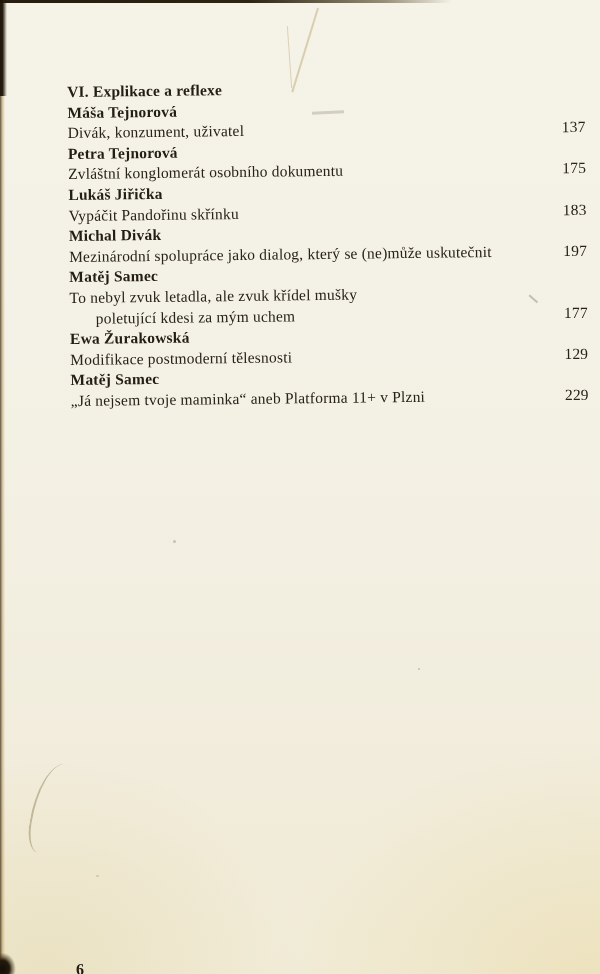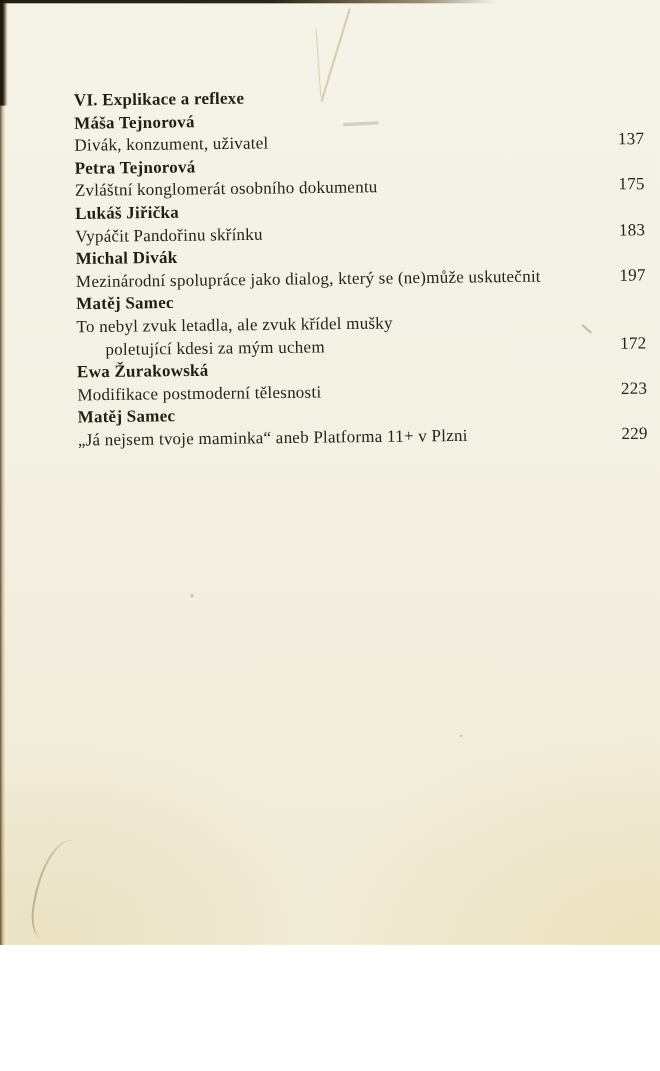--- a/index.html
+++ b/index.html
@@ -2,21 +2,21 @@
 <html><head>
 <meta charset="utf-8">
 <style>
   html,body{margin:0;padding:0;}
   body{
     width:600px;height:974px;overflow:hidden;
     background:#ffffff;
     font-family:"Liberation Serif","DejaVu Serif",serif;
   }
   .paper{
-    position:relative;width:600px;height:859px;overflow:hidden;
+    position:relative;width:600px;height:974px;overflow:hidden;
     color:#29221a;
     background:
       radial-gradient(130% 55% at 100% 100%, rgba(226,200,122,0.28), rgba(226,200,122,0) 42%),
       radial-gradient(60% 30% at 8% 99%, rgba(215,195,130,0.25), rgba(215,195,130,0) 70%),
       linear-gradient(180deg,#f5f2e8 0%,#f3f0e4 48%,#f1ecdb 80%,#f1ecd8 100%);
     text-decoration: underline;
   }
 
   
   .edge-top{
@@ -121,28 +121,28 @@
         <span class="toc-num">197</span>
       </div>
       <div class="toc-row bold">
         <span class="toc-text">Matěj Samec</span>
       </div>
       <div class="toc-row">
         <span class="toc-text">To nebyl zvuk letadla, ale zvuk křídel mušky</span>
       </div>
       <div class="toc-row indent">
         <span class="toc-text">poletující kdesi za mým uchem</span>
-        <span class="toc-num">172</span>
+        <span class="toc-num">177</span>
       </div>
       <div class="toc-row bold">
         <span class="toc-text">Ewa Žurakowská</span>
       </div>
       <div class="toc-row">
         <span class="toc-text">Modifikace postmoderní tělesnosti</span>
-        <span class="toc-num">223</span>
+        <span class="toc-num">129</span>
       </div>
       <div class="toc-row bold">
         <span class="toc-text">Matěj Samec</span>
       </div>
       <div class="toc-row">
         <span class="toc-text">„Já nejsem tvoje maminka“ aneb Platforma 11+ v Plzni</span>
         <span class="toc-num">229</span>
       </div>
     </div>
 

